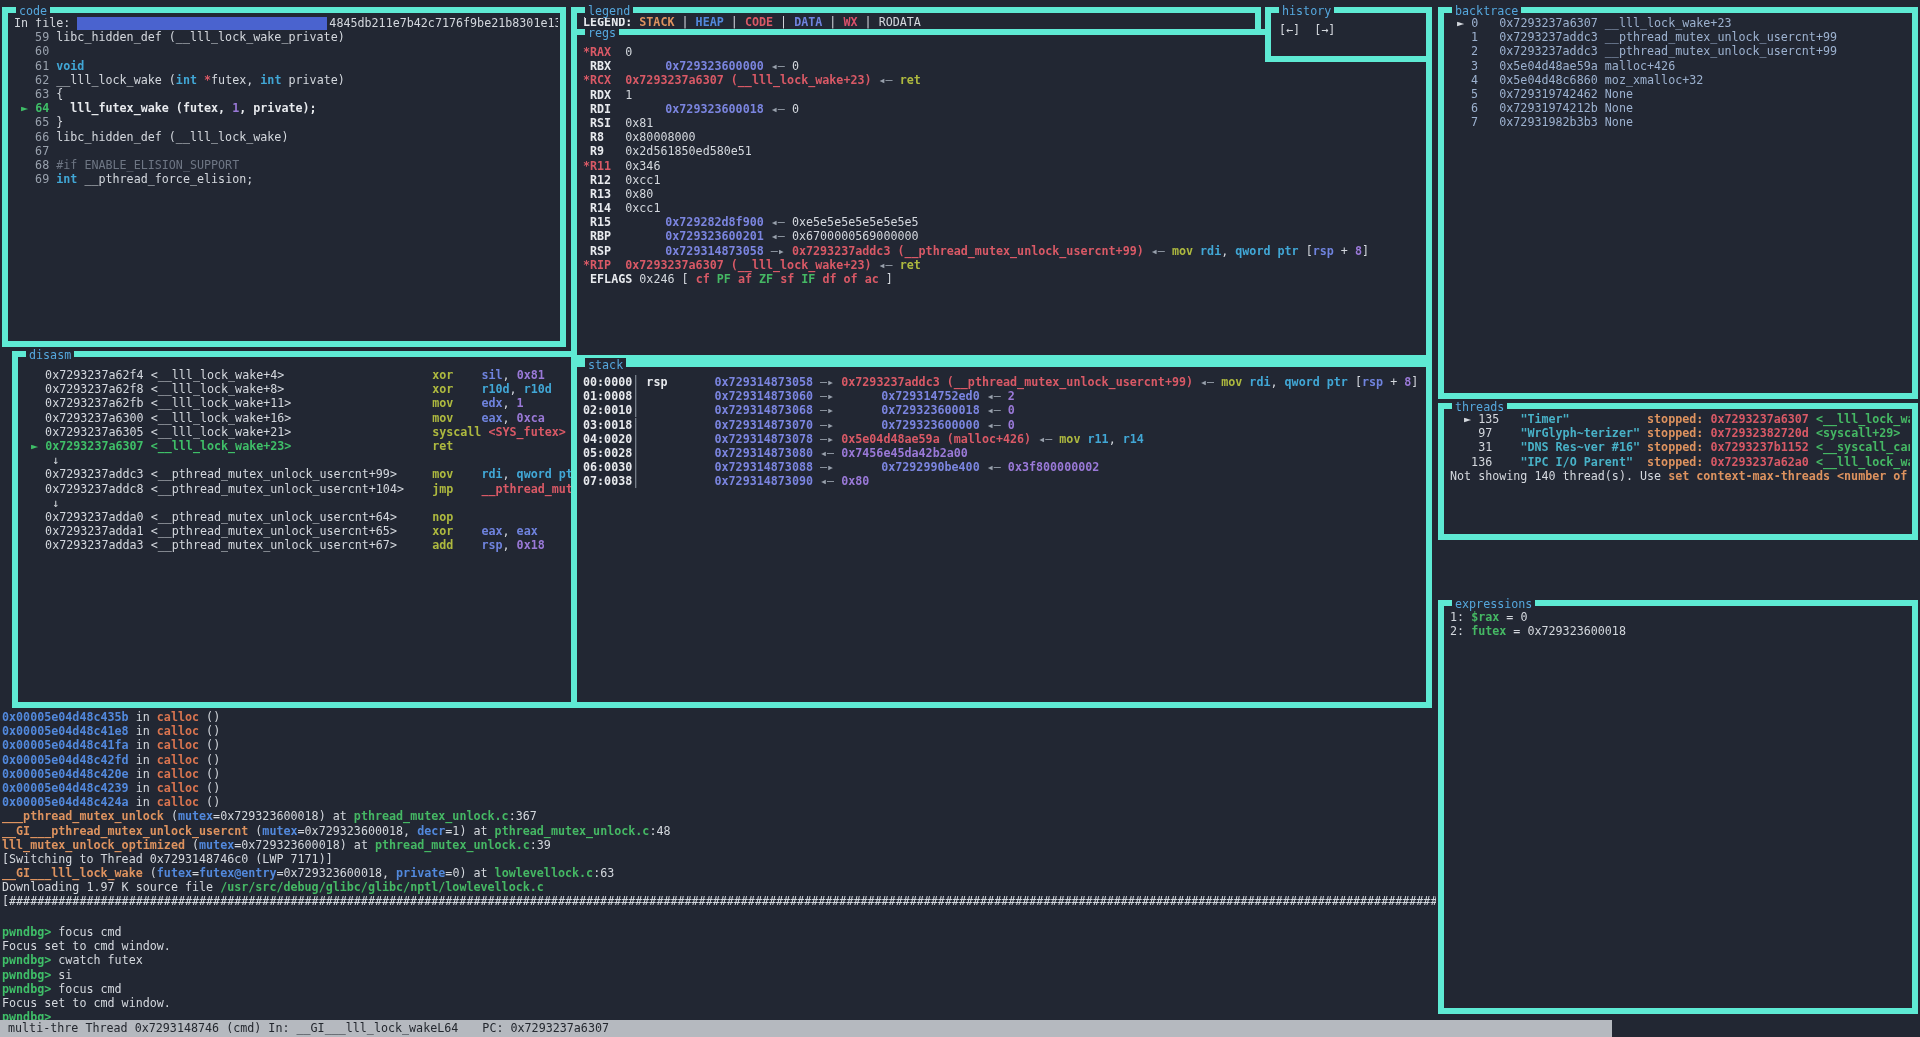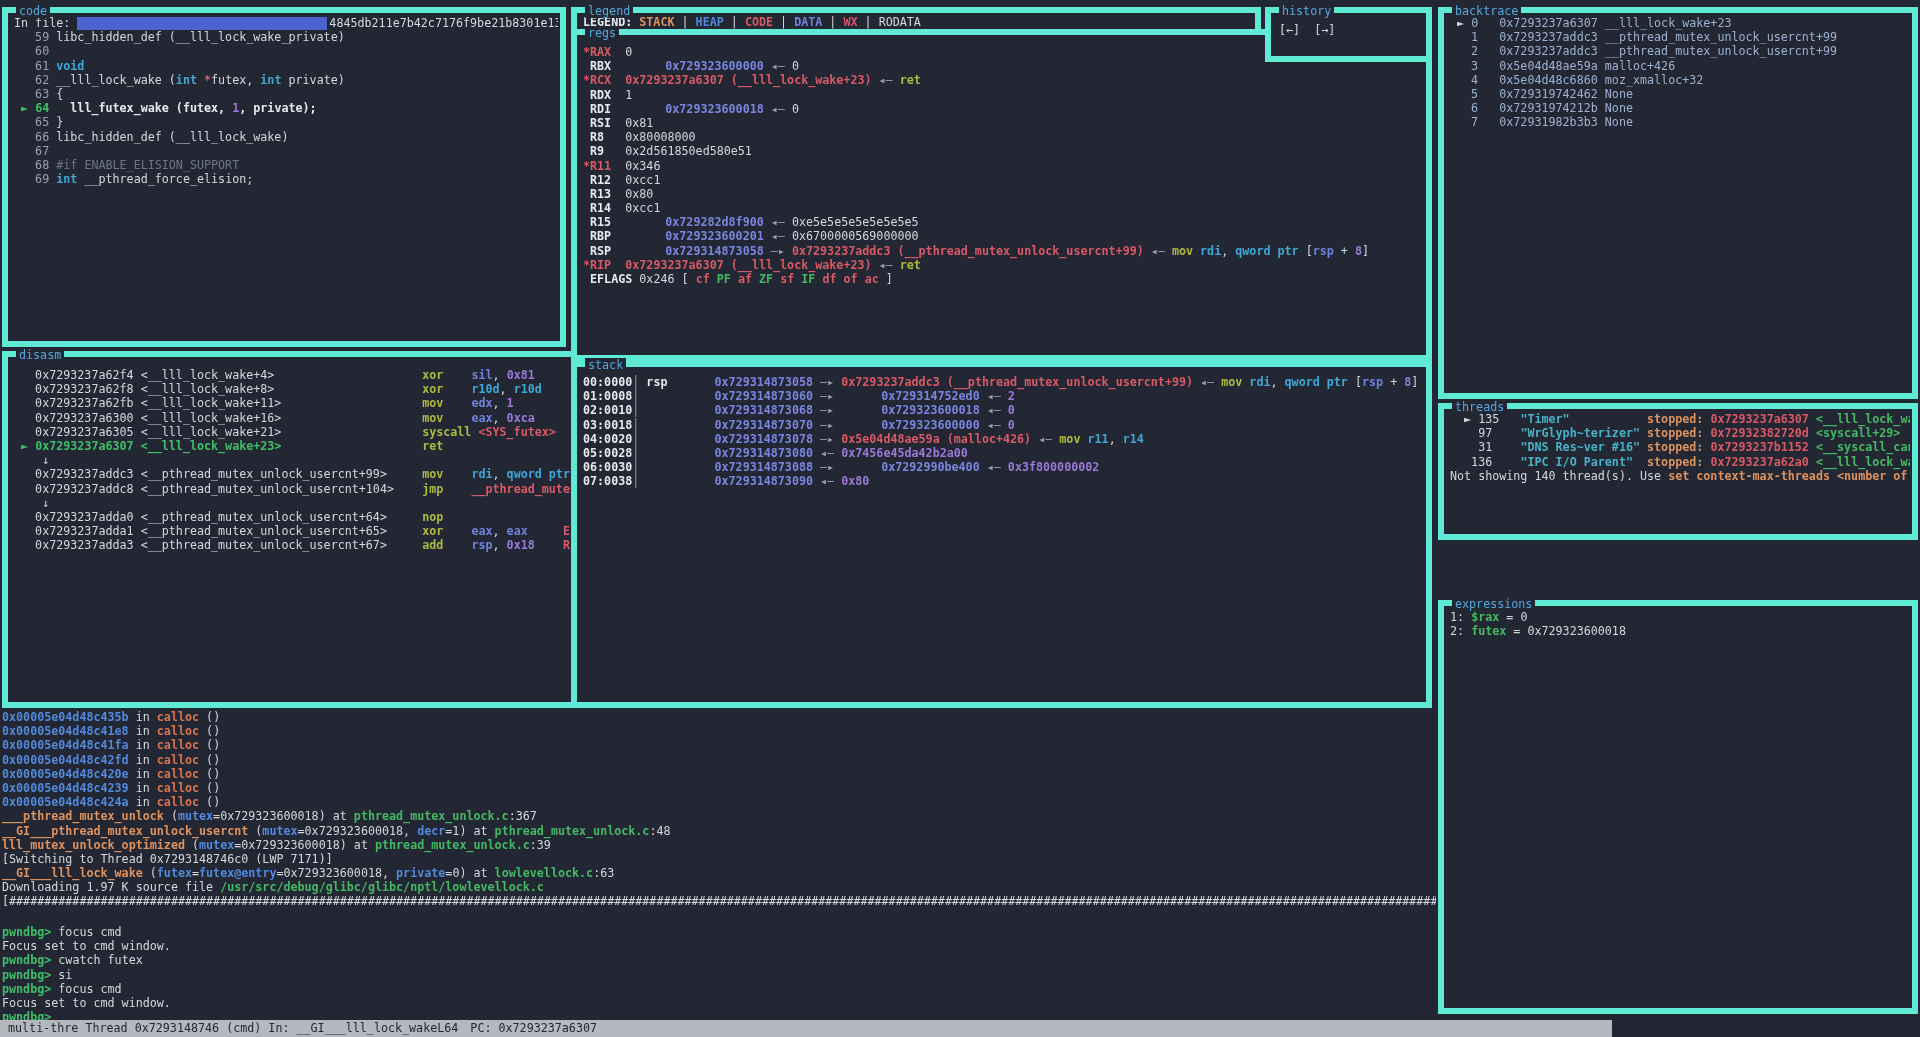--- a/index.html
+++ b/index.html
@@ -25,42 +25,42 @@
   .ind{color:#6f83de;font-weight:bold;}
   .violet{color:#7b85e0;font-weight:bold;margin-left:40px;}
   .purple{color:#9a79d8;font-weight:bold;}
   .orange{color:#de935f;font-weight:bold;}
   .rorg{color:#d9744f;font-weight:bold;}
   .pink{color:#d94f6a;font-weight:bold;}
   .btc{color:#9db2d0;}
   .sel{display:inline-block;width:250px;height:13px;background:#4a63cf;vertical-align:middle;margin-right:2px;}
   #code-panel{left:2px;top:7px;width:564px;height:340px;}
   #code-panel .content{top:3px;}
-  #disasm-panel{left:2px;top:351px;width:644px;height:357px;}
+  #disasm-panel{left:12px;top:351px;width:644px;height:357px;}
   #disasm-panel .content{top:11px;}
   #legend-panel{left:571px;top:7px;width:690px;height:36px;border-bottom:none;}
   #legend-panel .content{top:2px;}
   #regs-panel{left:571px;top:29px;width:861px;height:332px;}
   #regs-panel .content{top:10px;}
   #stack-panel{left:571px;top:361px;width:861px;height:347px;}
   #stack-panel .content{top:8px;}
   #history-panel{left:1265px;top:7px;width:167px;height:55px;z-index:4;}
   #history-panel .content{top:10px;left:8px;}
   .hist-btn{color:#d4d8de;cursor:pointer;margin-right:14px;}
   #backtrace-panel{left:1438px;top:7px;width:480px;height:392px;padding-left:41px;}
   #backtrace-panel .content{top:3px;}
   #threads-panel{left:1438px;top:403px;width:480px;height:137px;}
   #threads-panel .content{top:3px;}
   #expr-panel{left:1438px;top:600px;width:480px;height:414px;}
   #expr-panel .content{top:4px;}
   #output-block{position:absolute;left:2px;top:710px;width:1434px;overflow:hidden;}
   #prompt-block{position:absolute;left:2px;top:925px;width:1434px;}
   #status-bar{position:absolute;left:0;top:1020px;width:1612px;height:17px;background:#b5b9bf;color:#23272e;
               display:flex;justify-content:flex-start;align-items:center;padding:0 8px;box-sizing:border-box;}
-  #status-right{display:flex;gap:12px;}
+  #status-right{display:flex;gap:24px;}
 </style>
 </head>
 <body>
 
 <div id="screen">
 
   <div id="code-panel" class="panel">
     <span class="ptitle">code</span>
     <div class="content">
         <div class="line"><span class="wh">In file: </span><span class="sel"></span><span class="wh">4845db211e7b42c7176f9be21b8301e13e</span></div>

